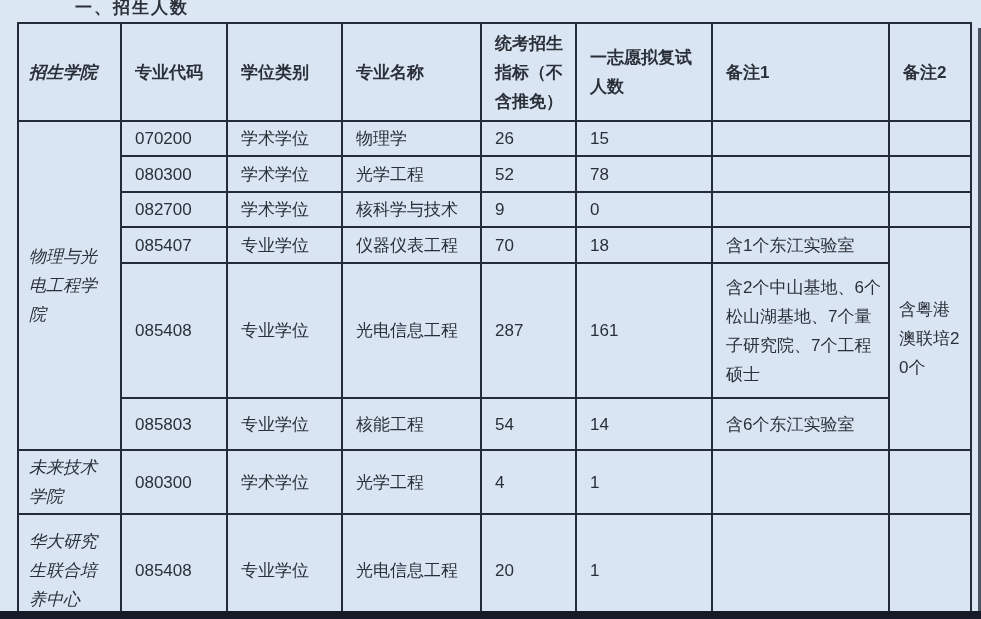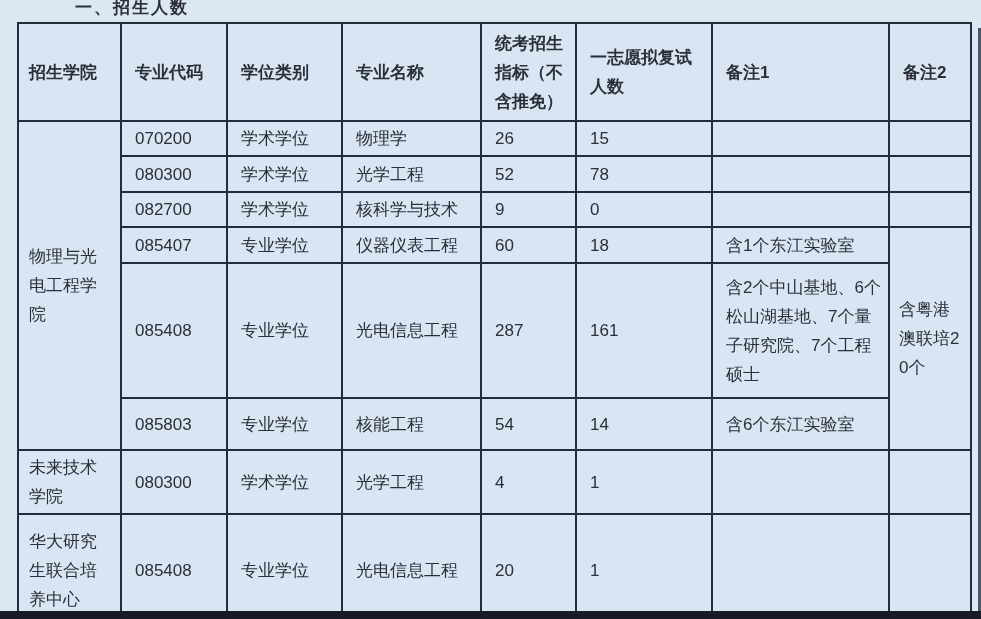--- a/index.html
+++ b/index.html
@@ -45,20 +45,21 @@
     word-break: break-all;
     overflow: hidden;
     font-weight: 400;
   }
   .admissions th {
     font-weight: 700;
   }
   .college-cell {
     padding-left: 10px !important;
     padding-right: 9px !important;
+    font-style: italic;
   }
   .note2-merged {
     text-align: center;
     padding: 2px 9px !important;
   }
   .right-edge {
     position: absolute;
     right: 0;
     top: 28px;
     width: 3px;
@@ -128,21 +129,21 @@
       <td>核科学与技术</td>
       <td>9</td>
       <td>0</td>
       <td></td>
       <td></td>
     </tr>
     <tr style="height:36px">
       <td>085407</td>
       <td>专业学位</td>
       <td>仪器仪表工程</td>
-      <td>60</td>
+      <td>70</td>
       <td>18</td>
       <td>含1个东江实验室</td>
       <td rowspan="3" class="note2-merged">含粤港澳联培20个</td>
     </tr>
     <tr style="height:135px">
       <td>085408</td>
       <td>专业学位</td>
       <td>光电信息工程</td>
       <td>287</td>
       <td>161</td>

